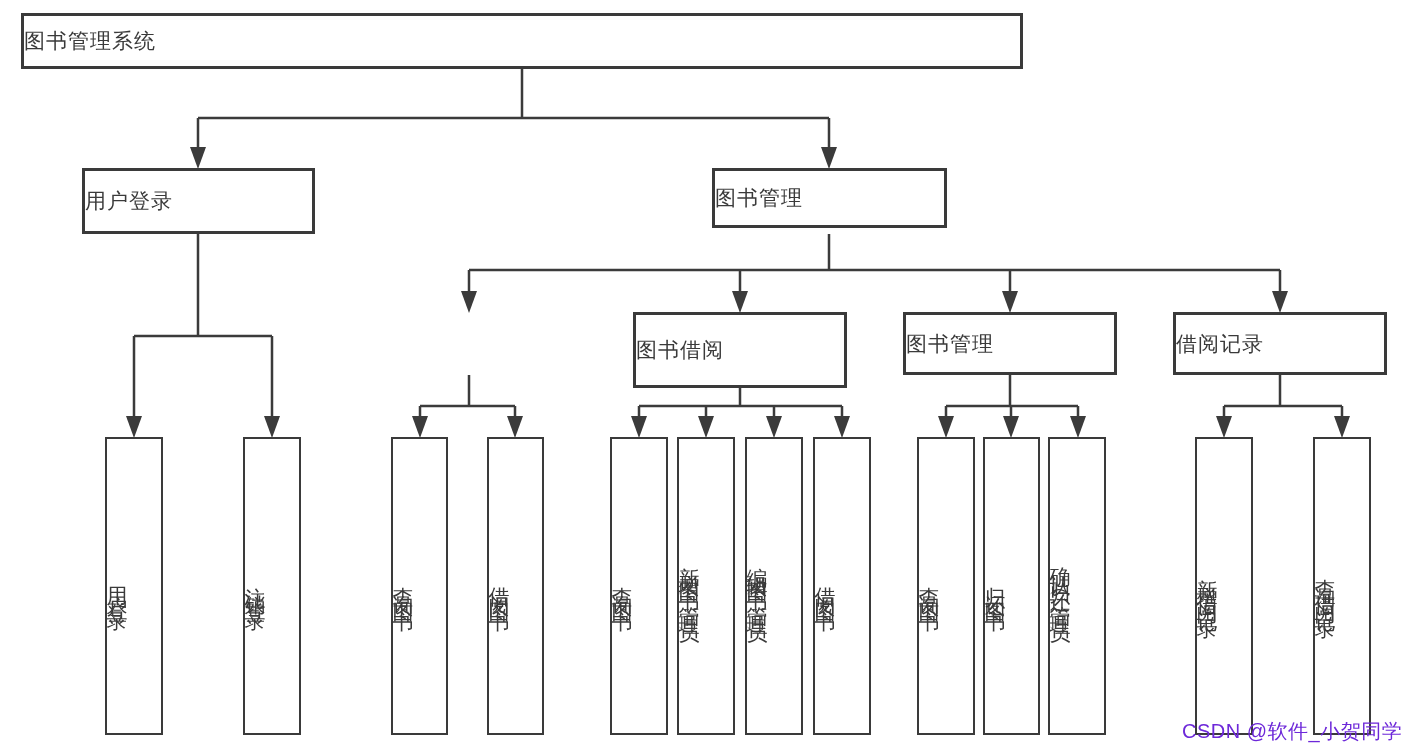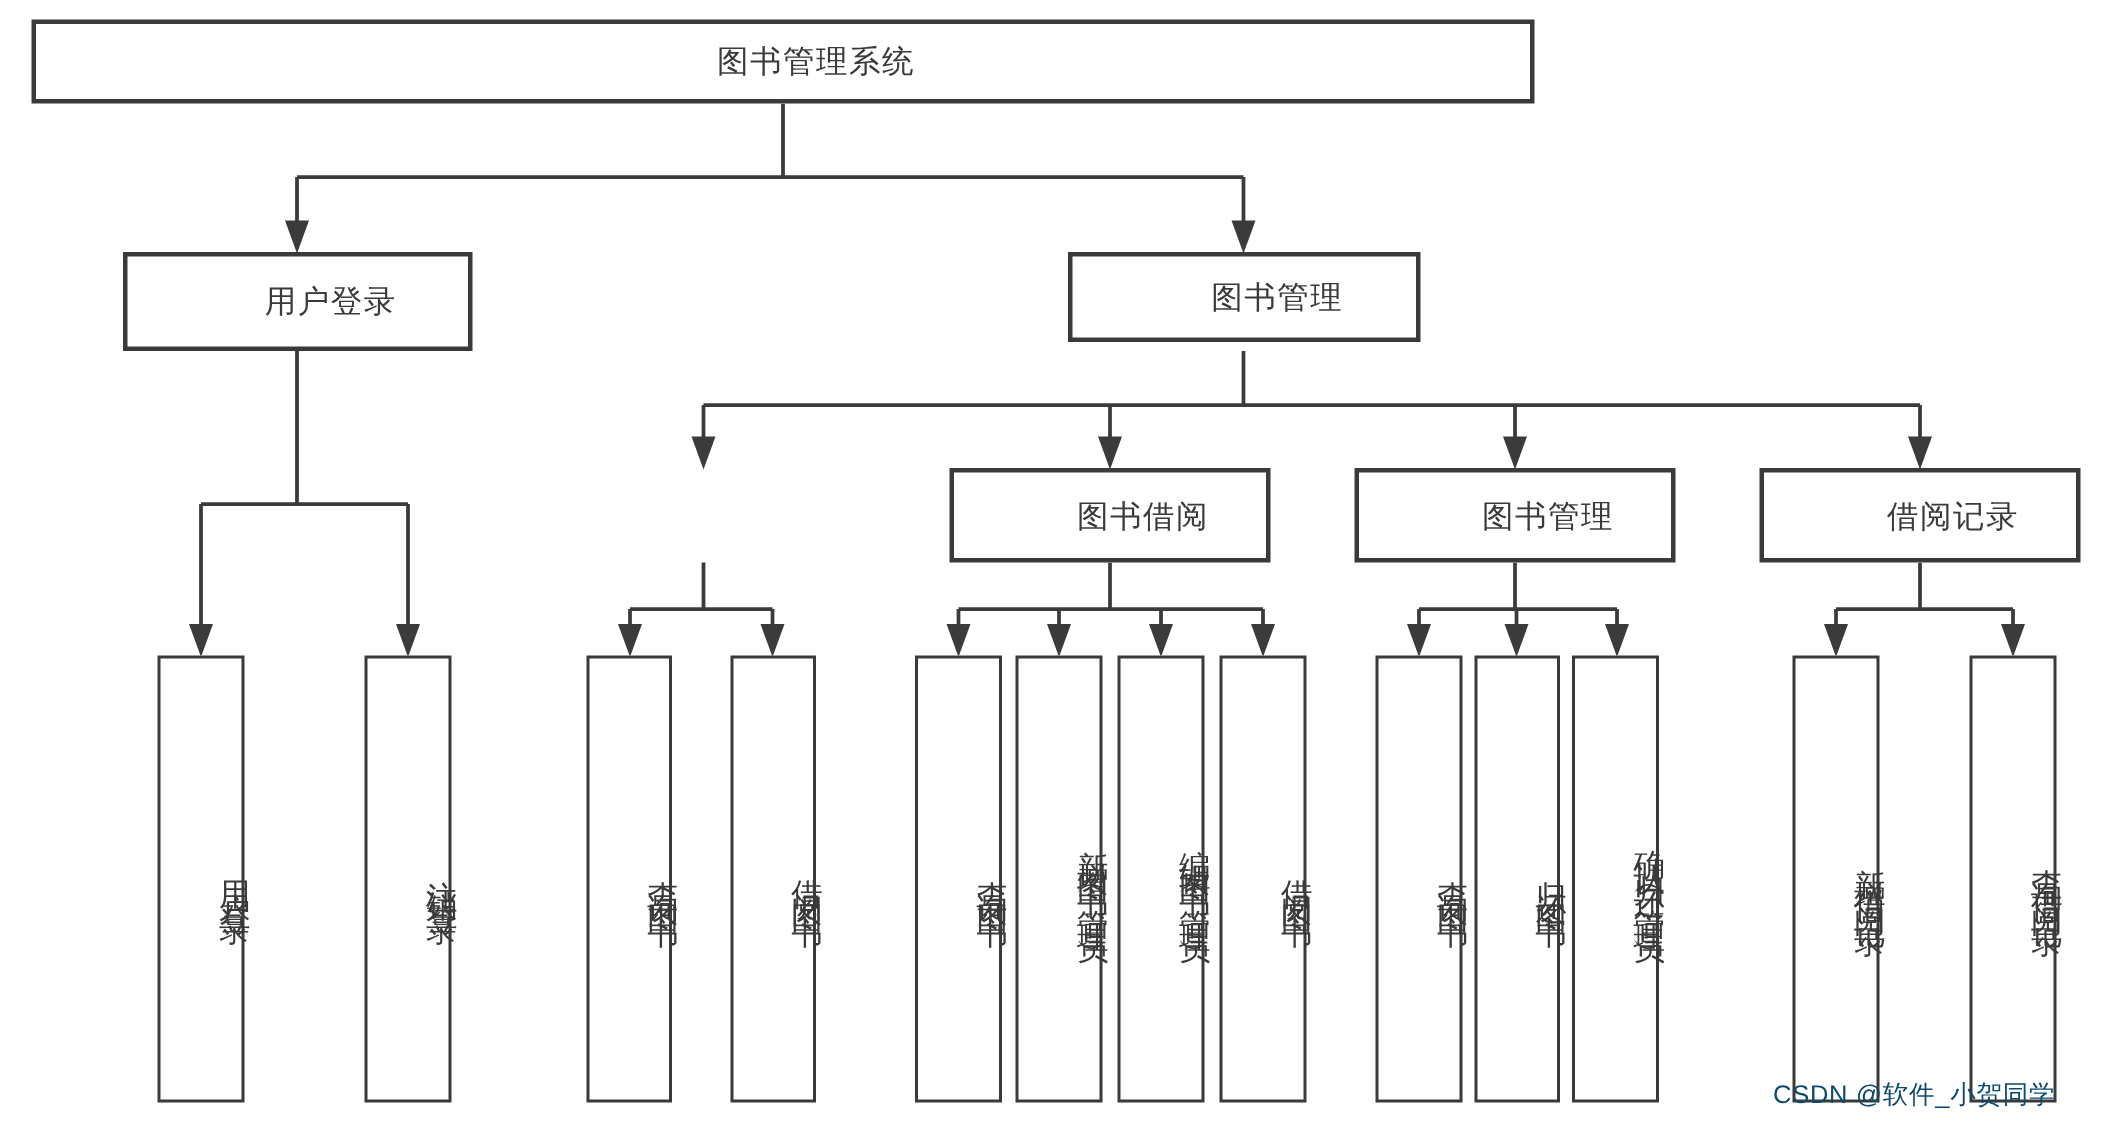--- a/index.html
+++ b/index.html
@@ -22,42 +22,40 @@
     z-index: 0;
   }
   .box {
     position: absolute;
     box-sizing: border-box;
     background: #ffffff;
     border: 3px solid #3a3a3a;
     color: #3a3a3a;
     display: flex;
     align-items: center;
-    justify-content: center;
     font-size: 21px;
     z-index: 1;
     letter-spacing: 1px;
-    padding-left: 44px;
   }
   .leaf {
     border-width: 2.5px;
   }
   .vtext {
     writing-mode: vertical-rl;
     text-orientation: mixed;
     letter-spacing: 8px;
     line-height: 1;
     white-space: nowrap;
   }
   .watermark {
     position: absolute;
     left: 1182px;
     top: 718px;
-    font-size: 17px;
-    color: #0c4a6e;
+    font-size: 20px;
+    color: #6d28d9;
     z-index: 5;
     white-space: nowrap;
     letter-spacing: 0.5px;
   }
 </style>
 </head>
 <body>
 
 <div class="canvas">
 
@@ -112,21 +110,21 @@
     <span>图书管理系统</span>
   </div>
 
   <div class="box" style="left:82px; top:168px; width:233px; height:66px;">
     <span>用户登录</span>
   </div>
   <div class="box" style="left:712px; top:168px; width:235px; height:60px;">
     <span>图书管理</span>
   </div>
 
-  <div class="box" style="left:633px; top:312px; width:214px; height:63px;">
+  <div class="box" style="left:633px; top:312px; width:214px; height:76px;">
     <span>图书借阅</span>
   </div>
   <div class="box" style="left:903px; top:312px; width:214px; height:63px;">
     <span>图书管理</span>
   </div>
   <div class="box" style="left:1173px; top:312px; width:214px; height:63px;">
     <span>借阅记录</span>
   </div>
 
   <div class="box leaf" style="left:105px; top:437px; width:58px; height:298px;">

